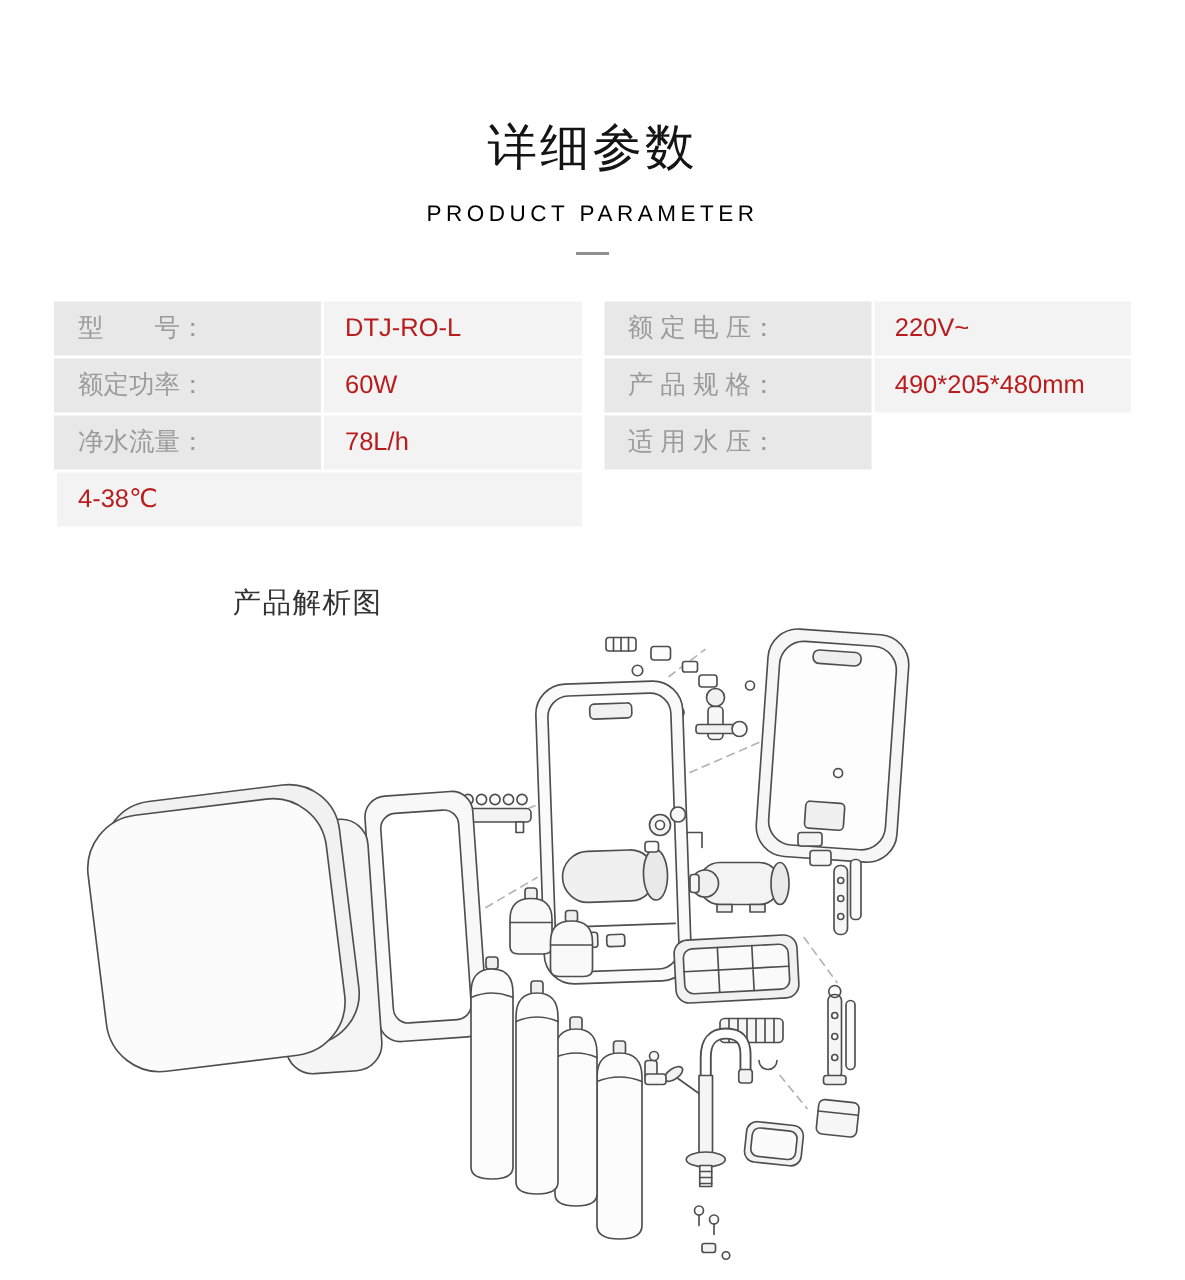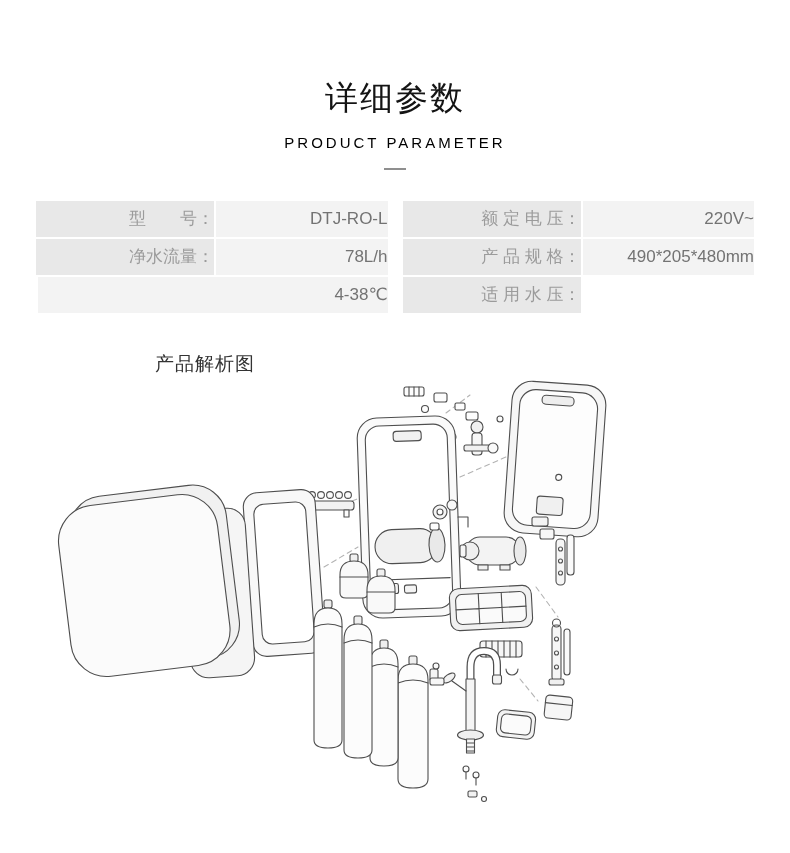--- a/index.html
+++ b/index.html
@@ -14,32 +14,32 @@
     font-size:33px; font-weight:400; color:#141414; letter-spacing:2px;
   }
   .page-subtitle {
     margin-top:13px; font-size:15px; color:#000000; letter-spacing:3px;
   }
   .title-divider {
     width:22px; height:2px; background:#8f8f8f; margin:17px auto 0;
   }
   .specs {
     display:grid; grid-template-columns:1fr 1fr; column-gap:15px;
-    padding:0 36px; margin-top:31px;text-align:right;
+    padding:0 36px; margin-top:31px;
   }
   .spec-table { display:flex; flex-direction:column; }
   .spec-row { display:flex; height:36px; margin-bottom:2px; }
   .spec-label {
     width:178px; box-sizing:border-box; padding-left:16px;
     background:#e8e8e8; color:#9b9b9b; font-size:17px; line-height:36px;
     white-space:nowrap; overflow:hidden;
   }
   .spec-value {
     flex:1; margin-left:2px; padding-left:14px;
-    background:#f3f3f3; color:#737373; font-size:17px; line-height:36px;
+    background:#f3f3f3; color:#b91c1c; font-size:17px; line-height:36px;
     white-space:nowrap; overflow:hidden;
   }
   .diagram-title {
     margin:36px 0 0 155px; font-size:19px; color:#333333; letter-spacing:1px;font-family:Liberation Serif, serif;
   }
   .diagram-svg { display:block; margin-top:2px; }
 </style>
 </head>
 <body>
 
@@ -47,20 +47,24 @@
   <div class="page-title">详细参数</div>
   <div class="page-subtitle">PRODUCT PARAMETER</div>
   <div class="title-divider"></div>
 </div>
 
 <div class="specs">
   <div class="spec-table">
     <div class="spec-row">
       <div class="spec-label">型　　号：</div>
       <div class="spec-value">DTJ-RO-L</div>
+    </div>
+    <div class="spec-row">
+      <div class="spec-label">额定功率：</div>
+      <div class="spec-value">60W</div>
     </div>
     <div class="spec-row">
       <div class="spec-label">净水流量：</div>
       <div class="spec-value">78L/h</div>
     </div>
     <div class="spec-row">
       <div class="spec-value">4-38℃</div>
     </div>
   </div>
   <div class="spec-table">

